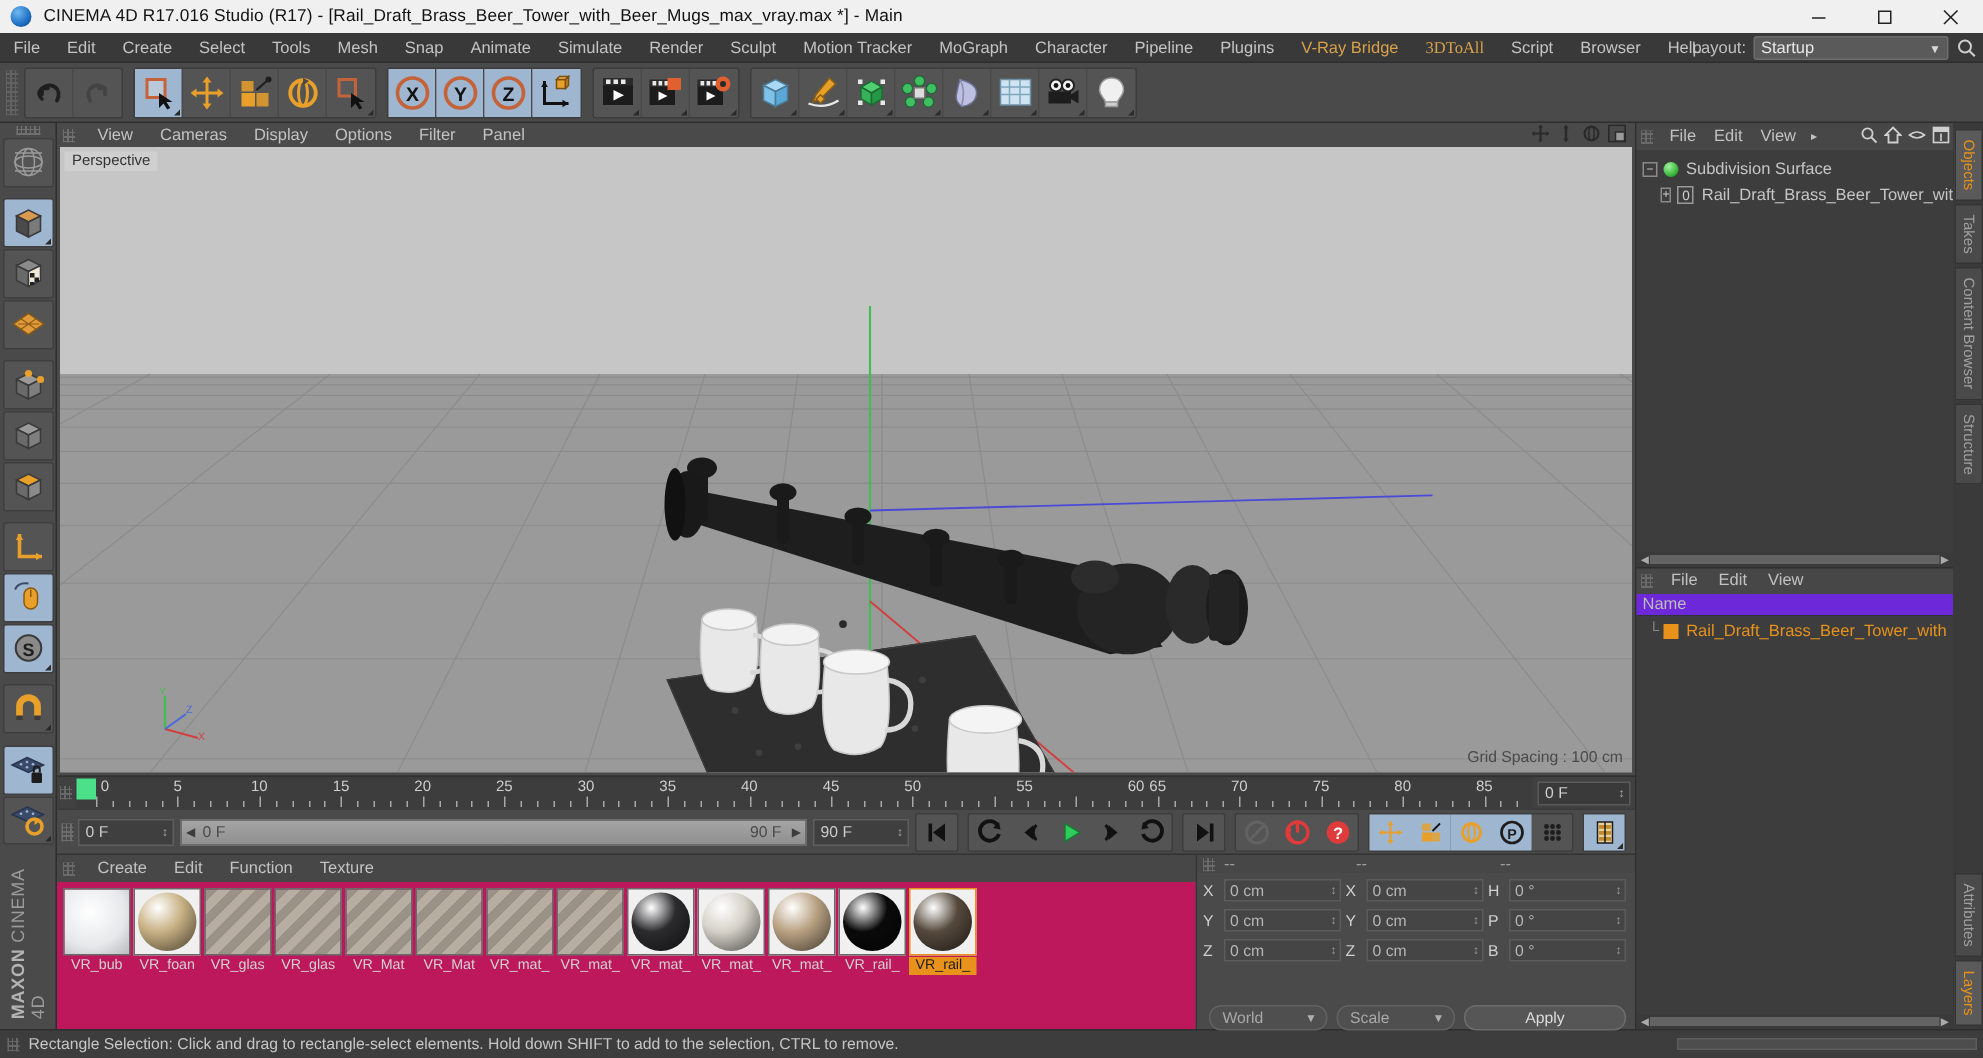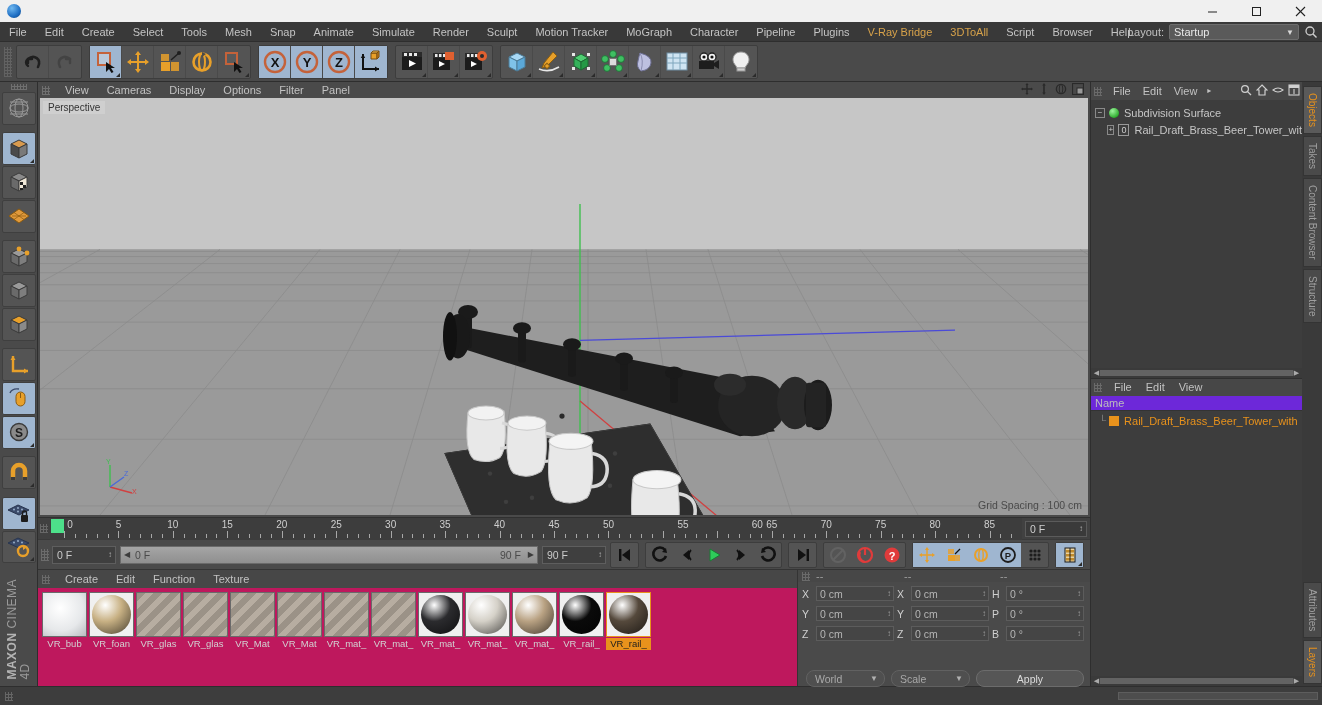--- a/index.html
+++ b/index.html
@@ -12,21 +12,21 @@
              background:radial-gradient(circle at 35% 30%, #6fb8f0 0%, #1f6fc4 60%, #0b3f7a 100%); }
   .tb-title { color:#111; font-size:11.5px; letter-spacing:.1px; white-space:nowrap; }
   .tb-btns { position:absolute; right:0; top:0; height:22px; display:flex; }
   .tb-btn { width:44px;height:22px;display:flex;align-items:center;justify-content:center;color:#222;font-size:12px; }
   .tb-btn svg{display:block;}
 
   
   .menubar { height:20px; background:#393939; display:flex; align-items:center; position:relative; border-bottom:1px solid #2e2e2e;}
   .menubar .mi { padding:0 9px; line-height:20px; color:#c4c4c4; font-size:11px; white-space:nowrap; }
   .menubar .mi.vray { color:#d7a24a; }
-  .menubar .mi.dd3 { color:#d7a24a; }
+  .menubar .mi.dd3 { color:#d7a24a;font-family:Liberation Serif, serif; }
   .layout-wrap { position:absolute; right:4px; top:0; height:20px; display:flex; align-items:center; gap:5px; }
   .layout-lbl { color:#c0c0c0; font-size:11px; }
   .layout-sel { width:130px;height:16px;background:#5a5a5a;border:1px solid #6d6d6d;border-radius:2px;
                 display:flex;align-items:center;padding:0 4px;color:#e8e8e8;font-size:11px;position:relative;}
   .layout-sel .arr { position:absolute; right:4px; color:#d8d8d8; font-size:8px; }
   .mag { width:14px;height:14px;position:relative; }
 
   
   .toolbar { height:40px; background:#4a4a4a; display:flex; align-items:center; padding-left:4px;
              border-bottom:1px solid #2e2e2e; }
@@ -196,20 +196,21 @@
         repeating-linear-gradient(90deg,#888 0 1px,transparent 1px 3px);opacity:.55;}
   .status .txt{font-size:10.5px;color:#c6c6c6;}
   .status .right{margin-left:auto;display:flex;align-items:center;margin-right:4px;}
   .status .sbar{width:200px;height:8px;background:#4d4d4d;border:1px solid #5d5d5d;}
 </style>
 </head>
 <body>
 
 <div class="titlebar">
   <div class="tb-logo"></div>
+  <div class="tb-title">CINEMA 4D R17.016 Studio (R17) - [Rail_Draft_Brass_Beer_Tower_with_Beer_Mugs_max_vray.max *] - Main</div>
   <div class="tb-btns">
     <div class="tb-btn">
       <svg width="11" height="11" viewBox="0 0 11 11">
           <line x1="1" y1="6" x2="10" y2="6" stroke="#222" stroke-width="1"></line>
         </svg>
     </div>
     <div class="tb-btn">
       <svg width="11" height="11" viewBox="0 0 11 11">
           <rect x="1.5" y="1.5" width="8" height="8" fill="none" stroke="#222" stroke-width="1"></rect>
         </svg>
@@ -1259,16 +1260,17 @@
         <div class="vtab">Content Browser</div>
         <div class="vtab">Structure</div>
         <div class="vtab sp">Attributes</div>
         <div class="vtab act">Layers</div>
       </div>
   </div>
 </div>
 
 <div class="status">
   <div class="g"></div>
+  <div class="txt">Rectangle Selection: Click and drag to rectangle-select elements. Hold down SHIFT to add to the selection, CTRL to remove.</div>
   <div class="right">
     <div class="sbar"></div>
   </div>
 </div>
 
 </body></html>

